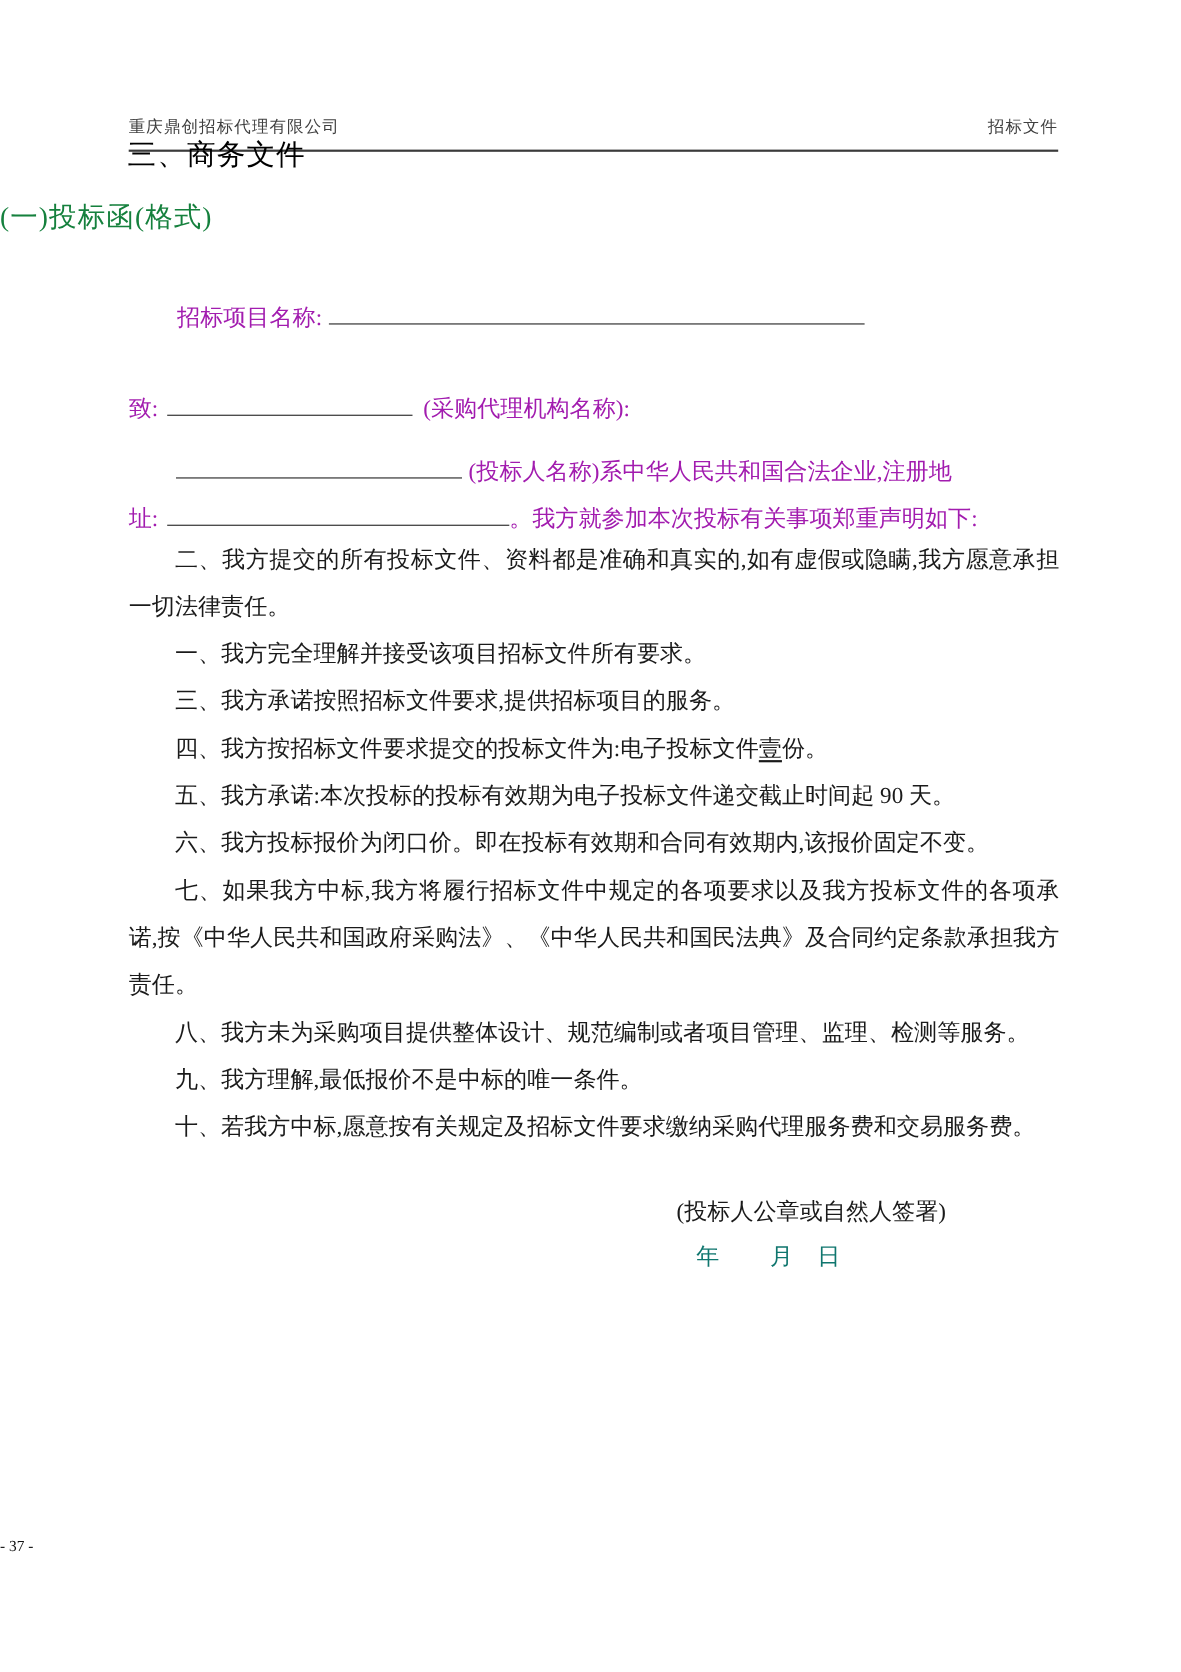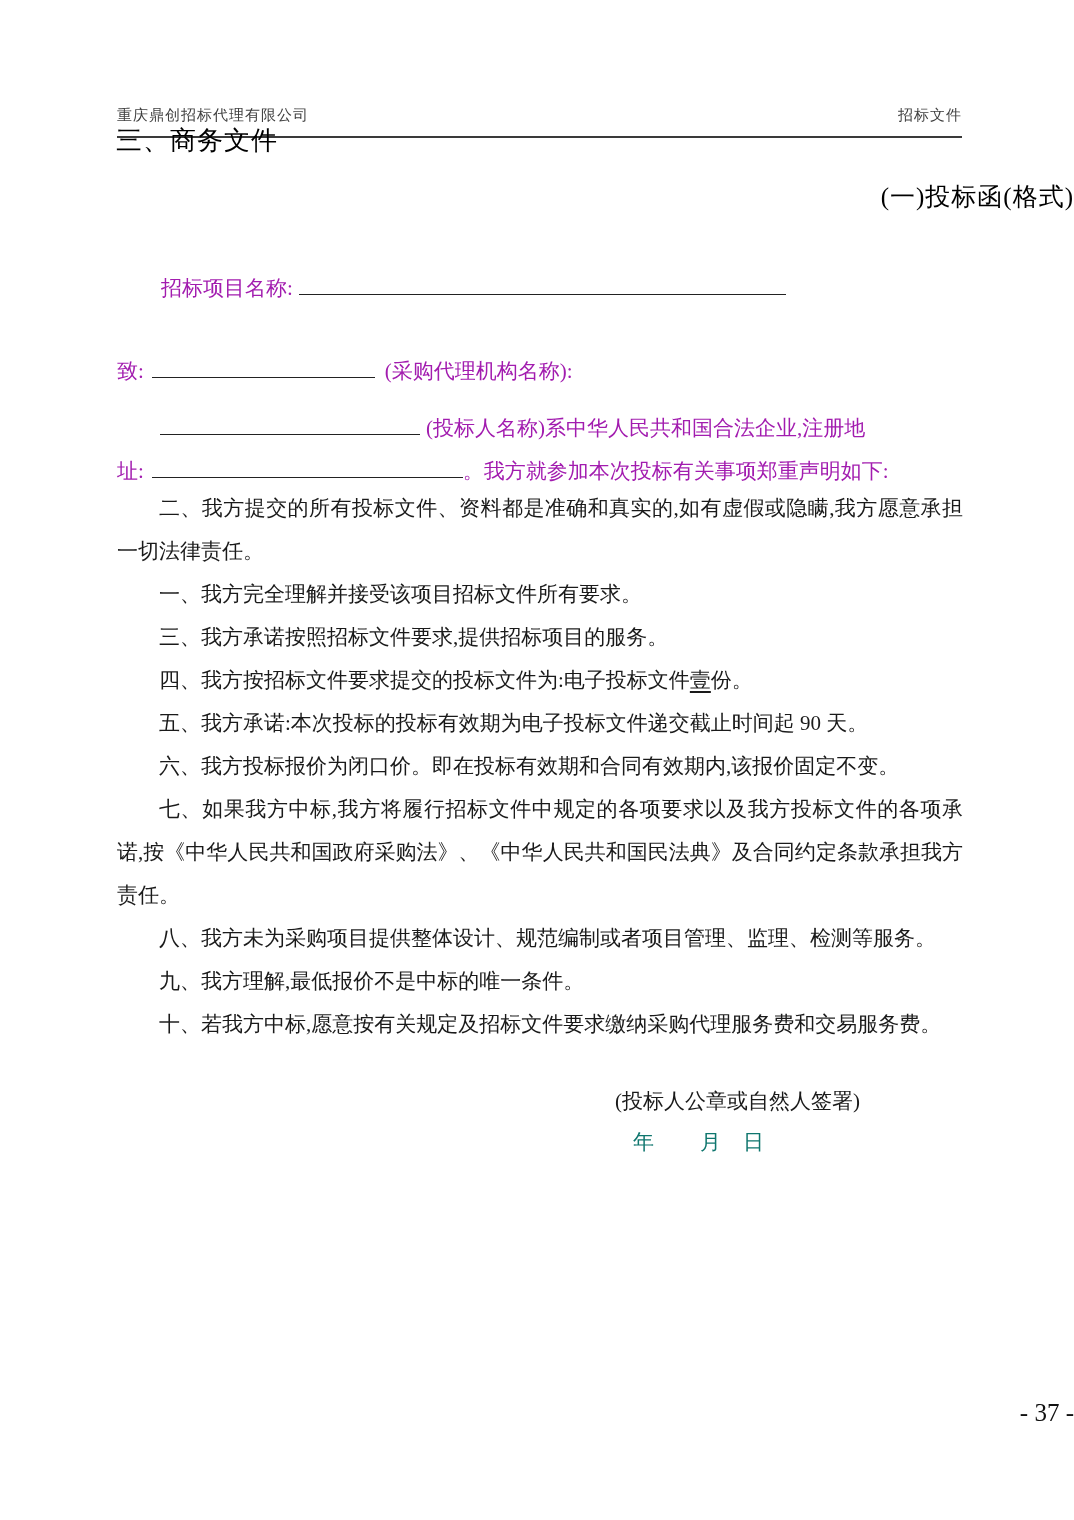--- a/index.html
+++ b/index.html
@@ -21,21 +21,21 @@
     margin-top:20px;
   }
   
   .section-title{
     position:absolute;left:116px;top:123px;
     font-size:26px;font-weight:400;letter-spacing:1px;color:#000;
   }
   
   .doc-title{
     position:absolute;left:0;top:180px;width:100%;
-    text-align:right;font-size:25px;color:#000000;letter-spacing:1px;
+    text-align:left;font-size:25px;color:#15803d;letter-spacing:1px;
   }
   .line{position:absolute;font-size:21px;color:#a21caf;white-space:nowrap;}
   .blank{
     display:inline-block;
     border-bottom:1.5px solid #222;
     height:24px;
     vertical-align:baseline;
   }
   .blank-project{width:487px;margin-left:6px;}
   .blank-agency{width:223px;margin-left:8px;margin-right:10px;}
@@ -50,21 +50,21 @@
   .body-text p{margin:0;text-indent:2em;}
   .u-char{text-decoration:underline;text-underline-offset:4px;}
   
   .sig-seal{position:absolute;left:615px;top:1087px;font-size:21px;color:#1a1a1a;white-space:nowrap;}
   .sig-date{position:absolute;left:633px;top:1128px;font-size:21px;color:#0f766e;white-space:nowrap;}
   .sig-date .gap1{display:inline-block;width:46px;}
   .sig-date .gap2{display:inline-block;width:22px;}
   
   .footer{
     position:absolute;left:0;top:1399px;width:100%;
-    text-align:right;font-size:25px;color:#111;
+    text-align:left;font-size:14px;color:#111;
   }
 </style>
 </head>
 <body>
 
 <div class="page">
 
   <div class="header">
     <span>重庆鼎创招标代理有限公司</span>
     <span>招标文件</span>

